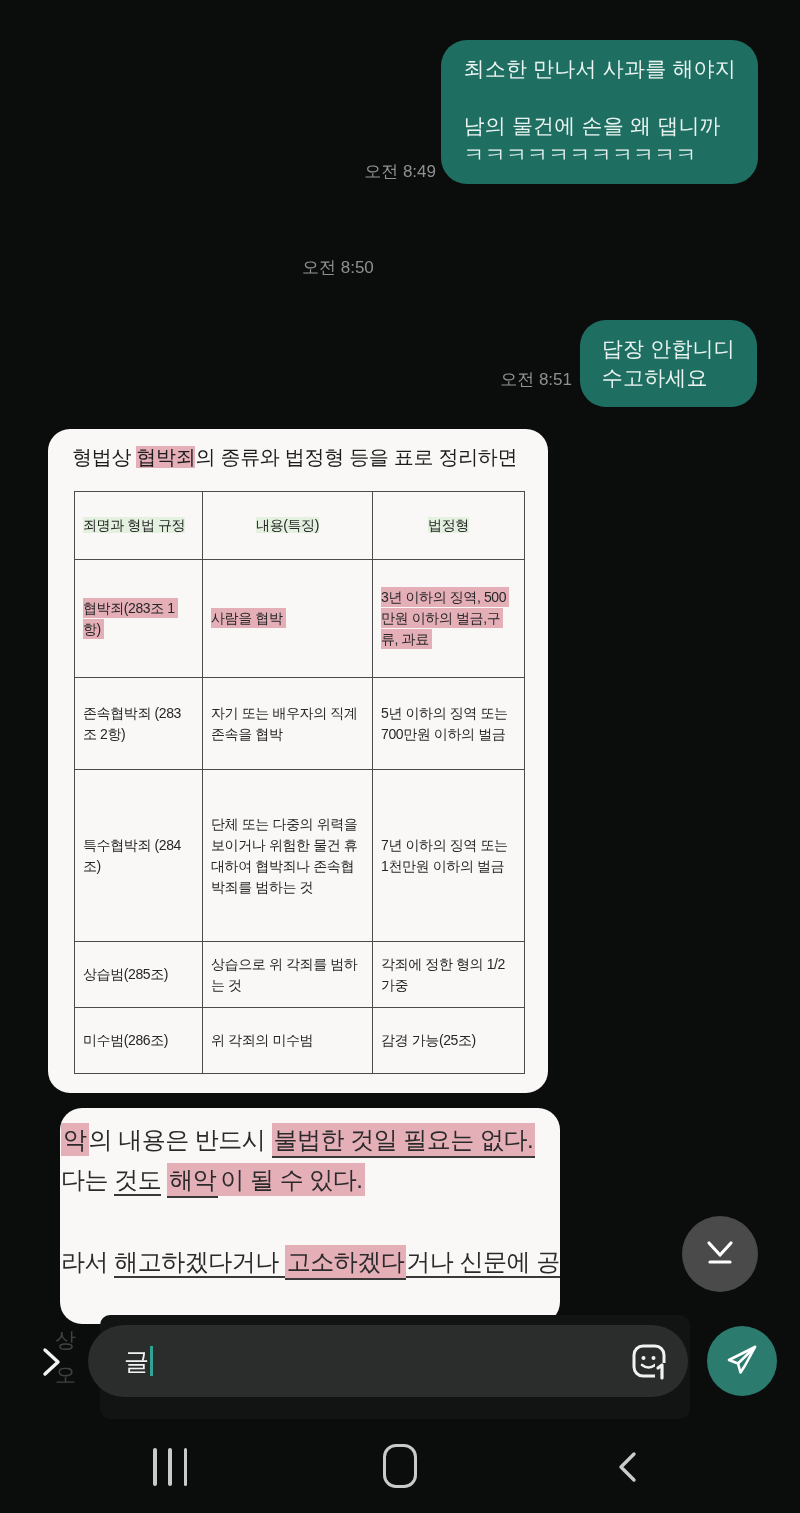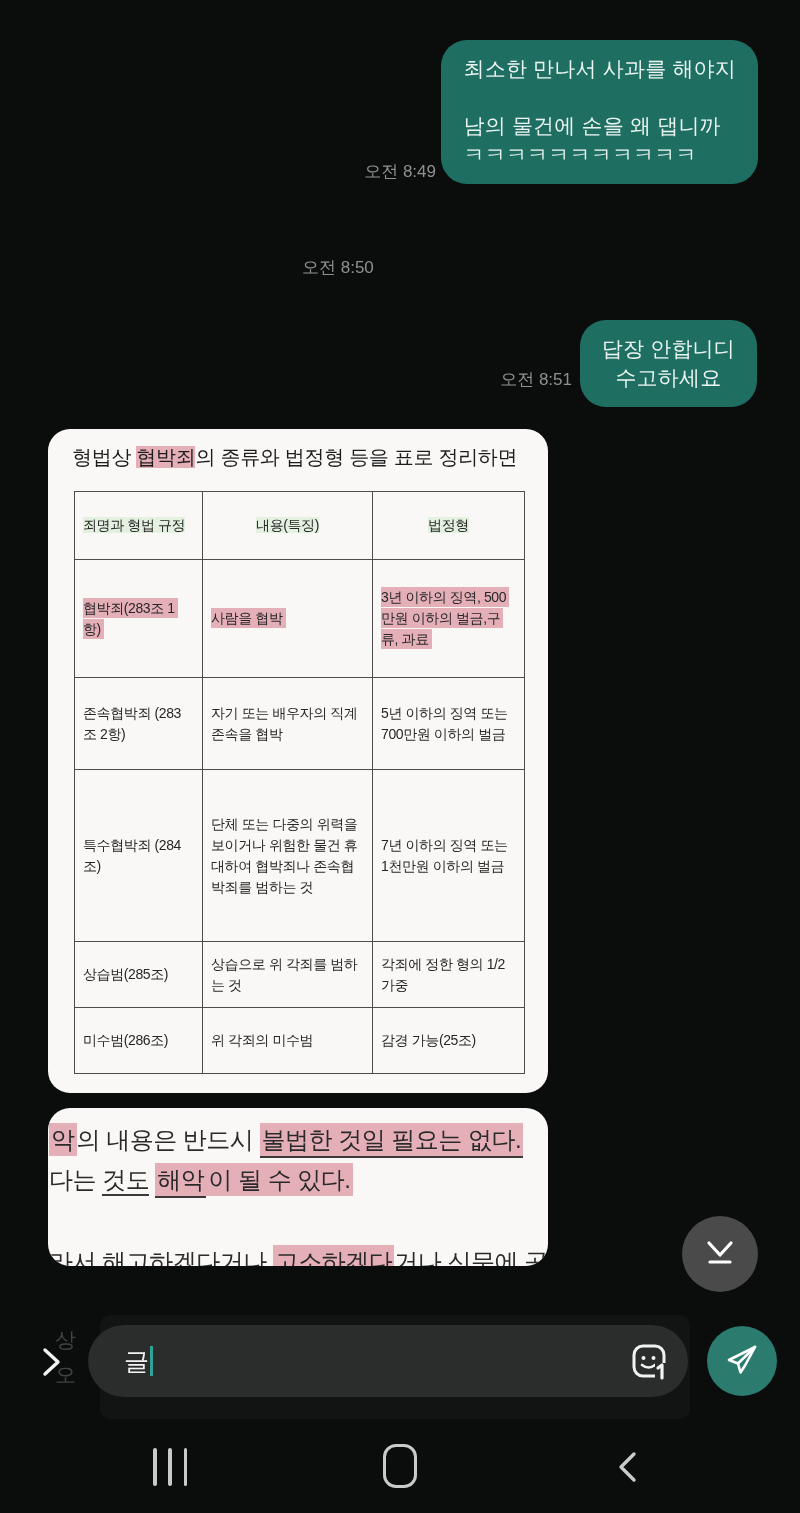--- a/index.html
+++ b/index.html
@@ -14,21 +14,21 @@
   .bubble {
     position:absolute; max-width:330px;
     padding:15px 22px; border-radius:26px;
     font-size:21px; line-height:1.36; color:#eaf4f0;
     white-space:pre-line; letter-spacing:0.2px;
   }
   .bubble.out { background:#1f6e62; }
   .bubble.in  { background:#293a36; }
   #msg1 { top:40px;  right:42px; }
   #msg2 { top:224px; left:45px; }
-  #msg3 { top:320px; right:43px;text-align:center; }
+  #msg3 { top:320px; right:43px; }
   .stamp {
     position:absolute; font-size:17px; color:#8f9190; white-space:nowrap;
   }
   #time1 { top:160px; right:364px; }
   #time2 { top:256px; left:302px; }
   #time3 { top:368px; right:228px; }
 
   
   .card { position:absolute; left:48px; width:500px; background:#faf8f7; border-radius:22px; overflow:hidden; }
   #card1 { top:429px; height:664px; }
@@ -44,21 +44,21 @@
   #card1 col.c1 { width:128px; } #card1 col.c2 { width:170px; } #card1 col.c3 { width:152px; }
   #card1 tr.hdr td { text-align:left; height:68px; }
   #card1 tr.hdr td:nth-child(2), #card1 tr.hdr td:nth-child(3) { text-align:center; }
   #card1 tr.r1 td { height:118px; }
   #card1 tr.r2 td { height:92px; }
   #card1 tr.r3 td { height:172px; }
   #card1 tr.r4 td { height:66px; }
   #card1 tr.r5 td { height:66px; }
 
   
-  #card2 { top:1108px; height:158px; font-size:24px; color:#2a2a2a; letter-spacing:-0.5px; }
+  #card2 { top:1108px; height:216px; font-size:24px; color:#2a2a2a; letter-spacing:-0.5px;margin-left:12px; }
   #card2 .ln { padding-left:1px; white-space:nowrap; }
   #card2 .l1 { margin-top:16px; }
   #card2 .l2 { margin-top:50px; }
   #card2 .l3 { margin-top:8px; }
   #card2 .ul { border-bottom:2.5px solid #3a3a3a; padding-bottom:1px; }
   #card2 .hl-pink { padding:3px 2px; }
 
   
   .scroll-btn {
     position:absolute; left:682px; top:1216px; width:76px; height:76px;

